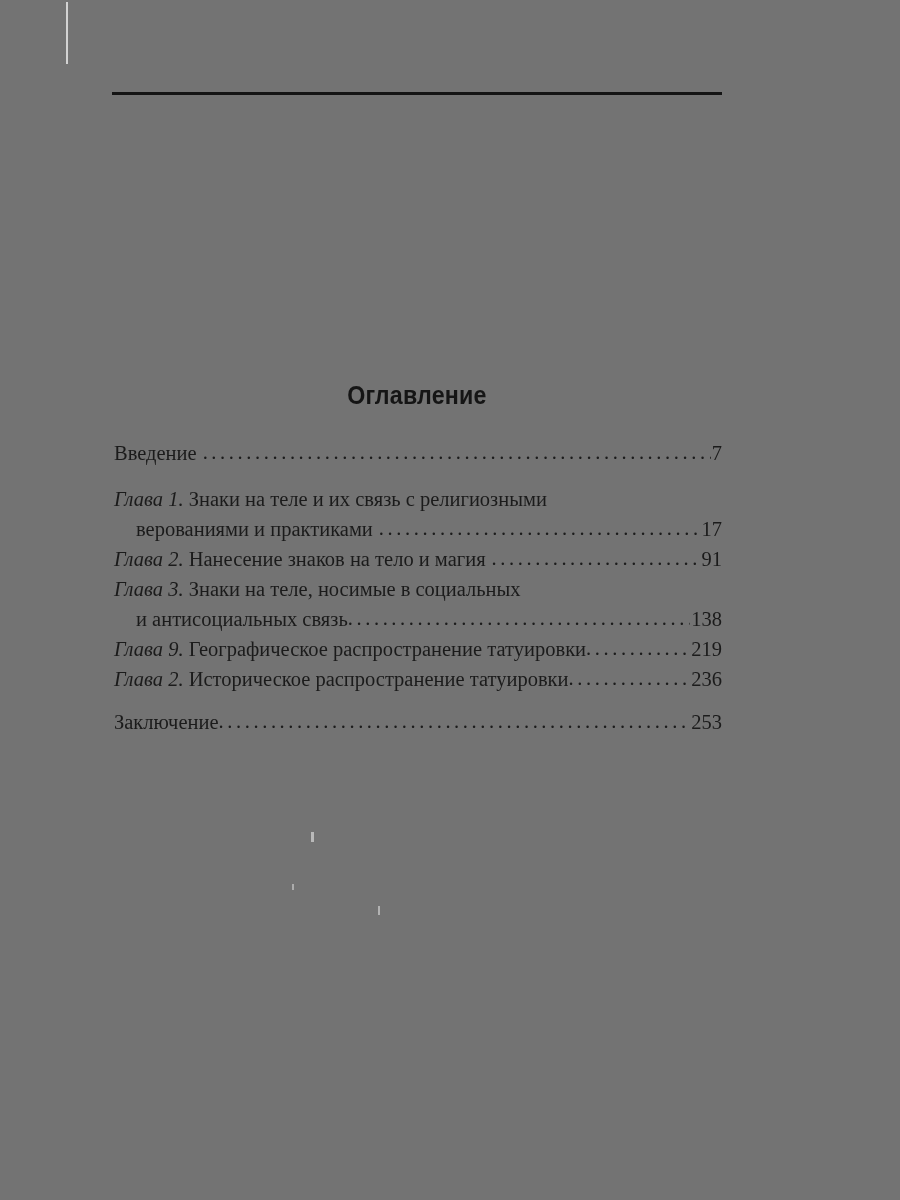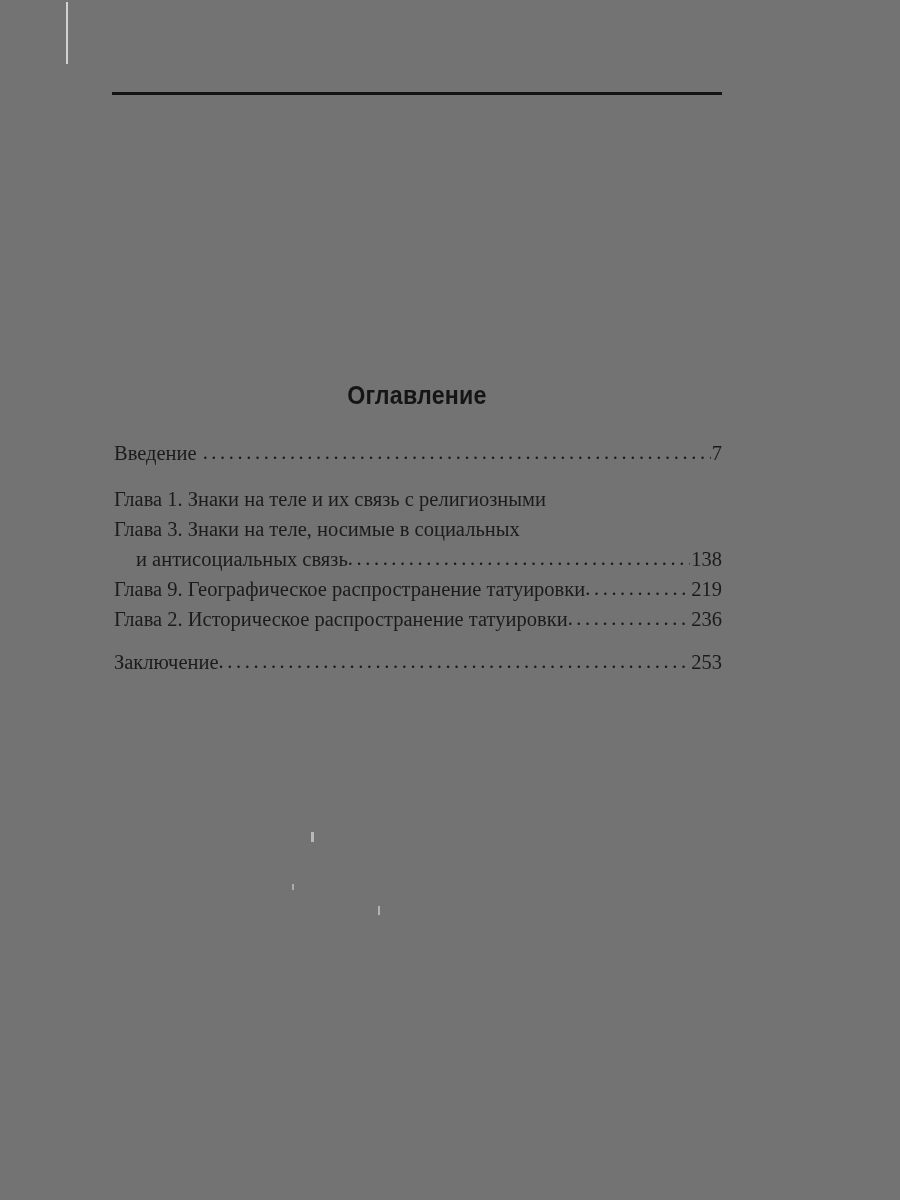--- a/index.html
+++ b/index.html
@@ -72,20 +72,21 @@
     width: 100%;
   }
   .entry-line.indent .entry-text { padding-left: 22px; }
 
   .entry-text {
     white-space: pre;
     flex: 0 0 auto;
   }
 
   .chapter-label {
+    font-style: italic;
   }
 
   
   .leader {
     flex: 1 1 auto;
     overflow: hidden;
     white-space: nowrap;
     margin: 0 0px;
     color: #1b1b1b;
     letter-spacing: 3.6px;
@@ -137,20 +138,32 @@
         <div class="entry-line loose">
           <span class="entry-text">Введение</span>
           <span class="leader"></span>
           <span class="page-num">7</span>
         </div>
       </div>
       <div class="toc-entry">
         <div class="entry-line">
           <span class="entry-text"><span class="chapter-label">Глава 1.</span> Знаки на теле и их связь с религиозными</span>
         </div>
+        <div class="entry-line indent loose">
+          <span class="entry-text">верованиями и практиками</span>
+          <span class="leader"></span>
+          <span class="page-num">17</span>
+        </div>
+      </div>
+      <div class="toc-entry">
+        <div class="entry-line loose">
+          <span class="entry-text"><span class="chapter-label">Глава 2.</span> Нанесение знаков на тело и магия</span>
+          <span class="leader"></span>
+          <span class="page-num">91</span>
+        </div>
       </div>
       <div class="toc-entry">
         <div class="entry-line">
           <span class="entry-text"><span class="chapter-label">Глава 3.</span> Знаки на теле, носимые в социальных</span>
         </div>
         <div class="entry-line indent tight">
           <span class="entry-text">и антисоциальных связь</span>
           <span class="leader"></span>
           <span class="page-num">138</span>
         </div>

